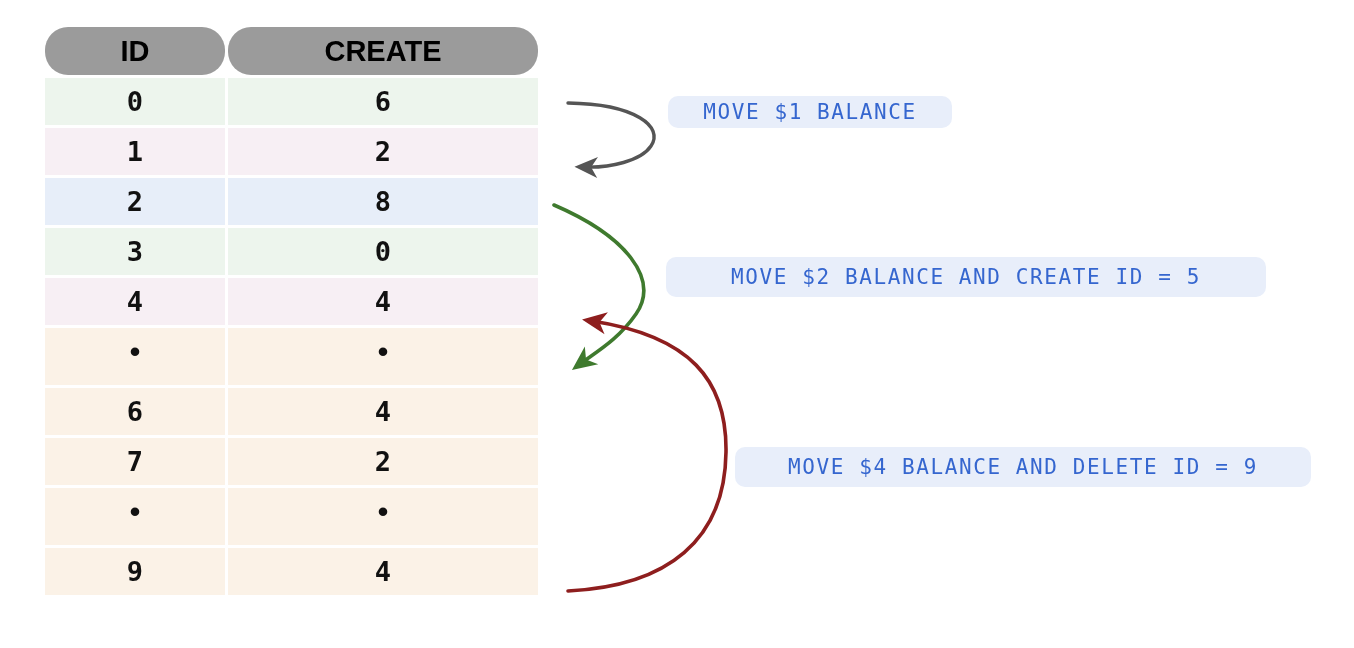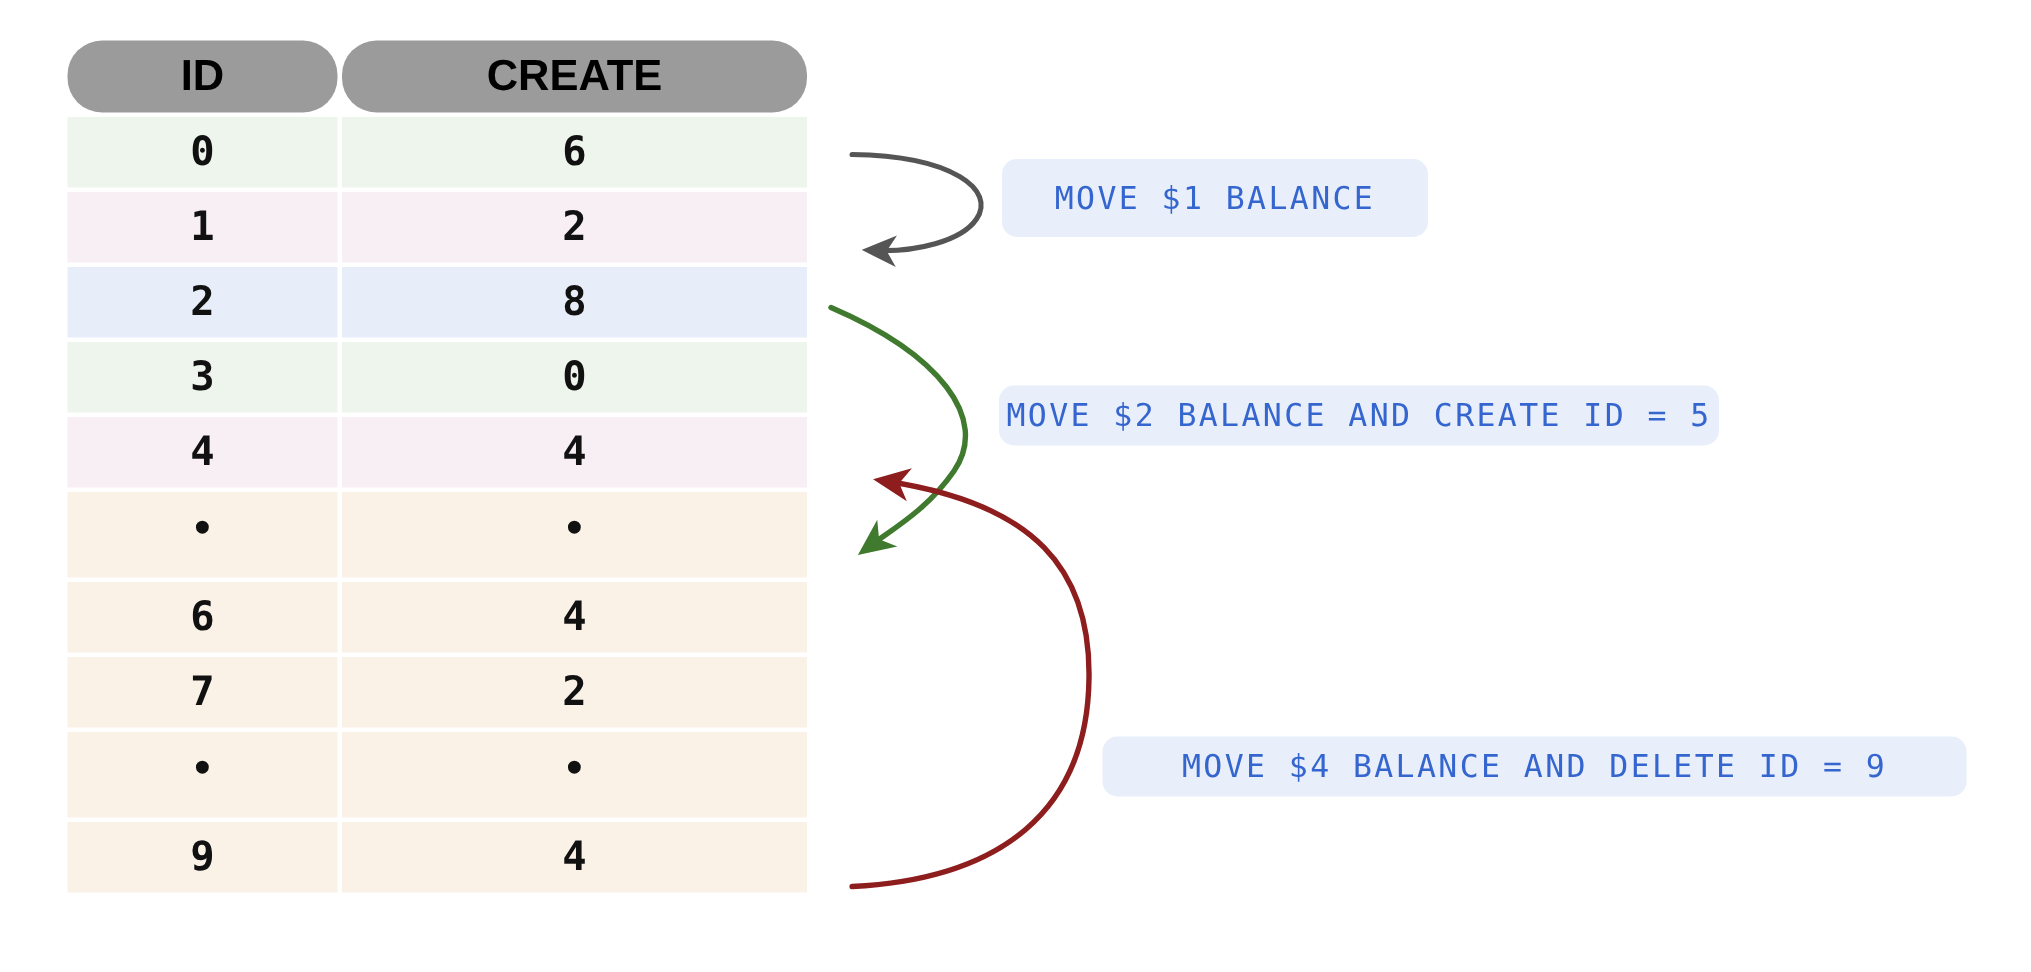--- a/index.html
+++ b/index.html
@@ -76,23 +76,23 @@
     font-size: 21px;
     font-weight: normal;
     letter-spacing: 1.6px;
     border-radius: 10px;
     display: flex;
     align-items: center;
     justify-content: center;
     white-space: nowrap;
     box-sizing: border-box;
   }
-  #pill-move-1 { left: 668px; top: 106px; width: 284px; height: 52px; }
-  #pill-move-2 { left: 666px; top: 257px; width: 480px; height: 40px; }
-  #pill-move-3 { left: 735px; top: 447px; width: 576px; height: 40px; margin-top: 44px; }
+  #pill-move-1 { left: 668px; top: 96px; width: 284px; height: 32px; }
+  #pill-move-2 { left: 666px; top: 257px; width: 600px; height: 40px; }
+  #pill-move-3 { left: 735px; top: 447px; width: 576px; height: 40px; }
 
   
   #arrow-layer {
     position: absolute;
     left: 0;
     top: 0;
     width: 1354px;
     height: 648px;
     pointer-events: none;
   }

